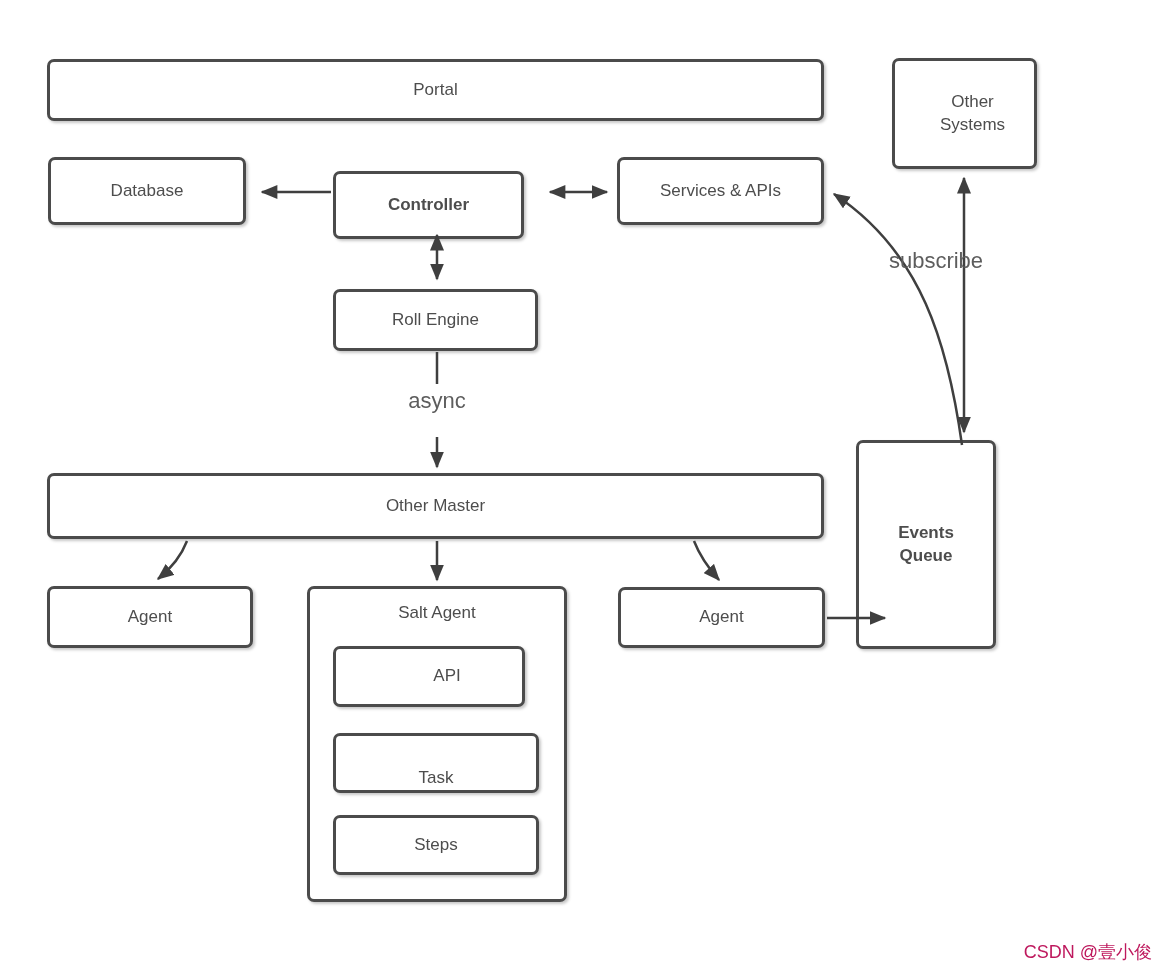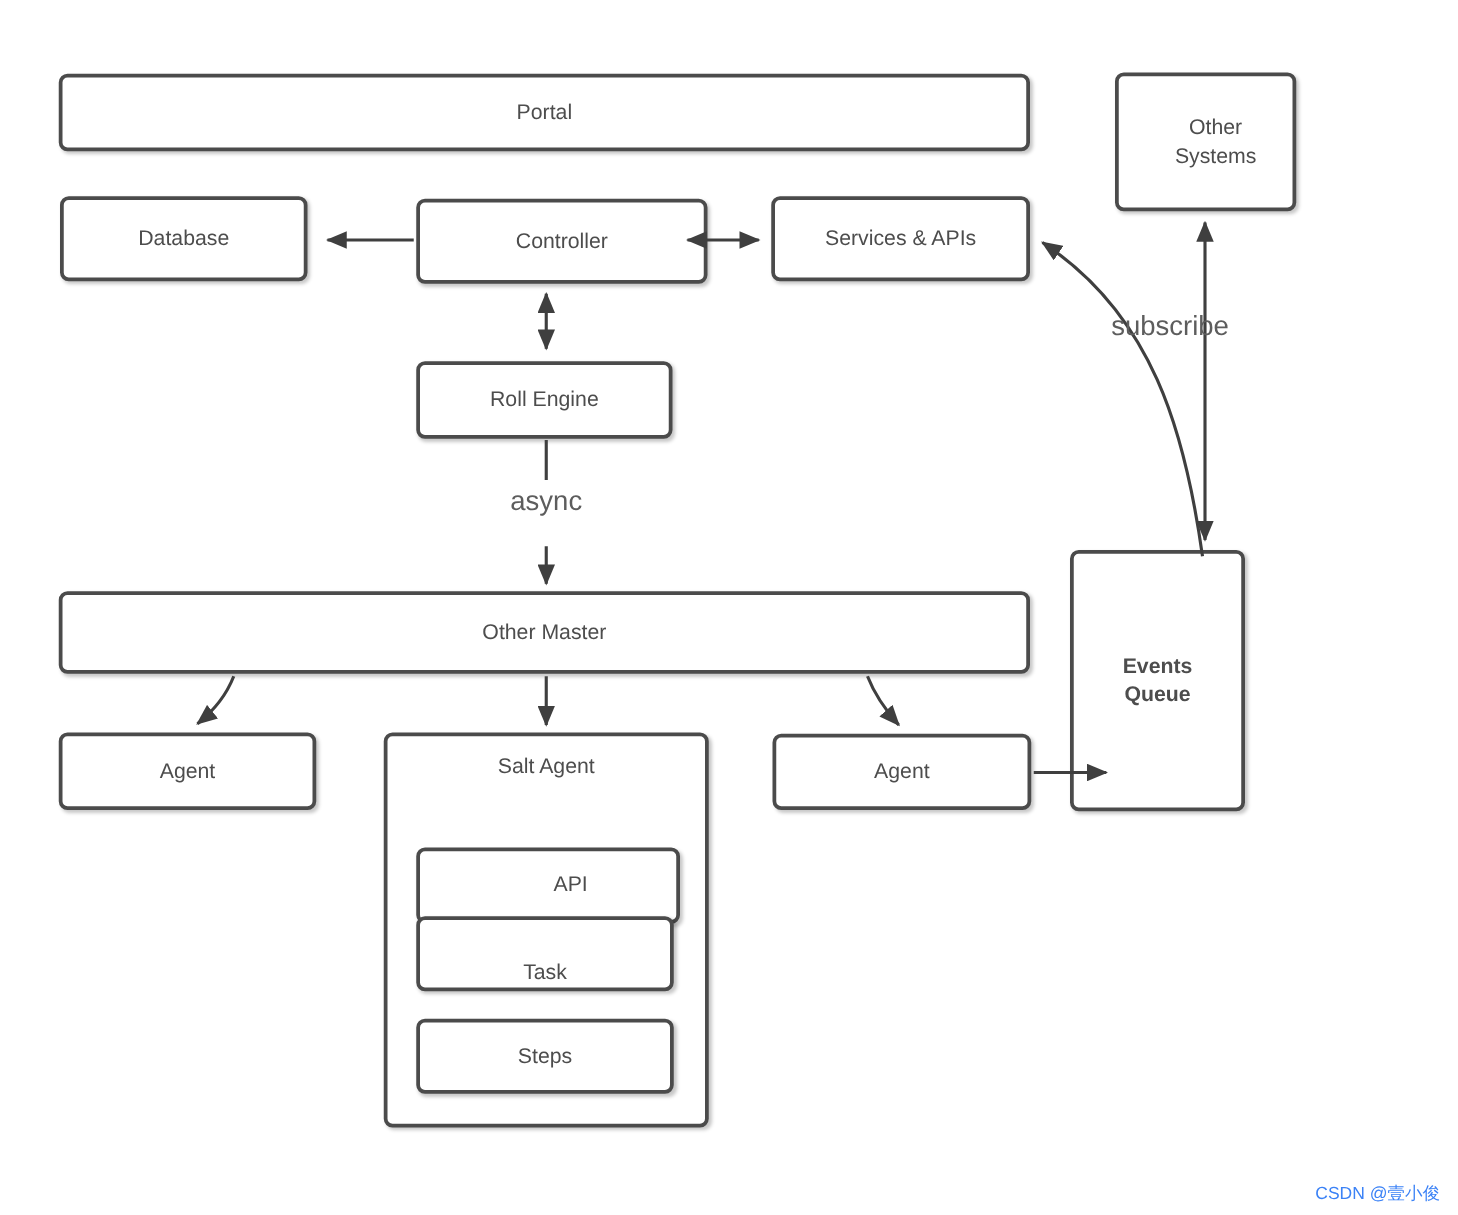--- a/index.html
+++ b/index.html
@@ -54,22 +54,22 @@
     white-space: nowrap;
   }
   .edge-label.bg {
     background: #ffffff;
     padding: 0 4px;
   }
   .watermark {
     position: absolute;
     right: 14px;
     bottom: 8px;
-    color: #3b82f6;
-    font-size: 14px;
+    color: #be185d;
+    font-size: 18px;
     z-index: 5;
     white-space: nowrap;
     text-align: center;
   }
 </style>
 </head>
 <body>
 
 <div class="canvas">
 
@@ -79,21 +79,21 @@
 
   <div class="node" style="left:892px; top:58px; width:145px; height:111px;padding-left:16px;">
     <span class="lbl">Other</span>
     <span class="lbl">Systems</span>
   </div>
 
   <div class="node" style="left:48px; top:157px; width:198px; height:68px;">
     <span class="lbl">Database</span>
   </div>
 
-  <div class="node" style="left:333px; top:159px; width:233px; height:68px;">
+  <div class="node" style="left:333px; top:171px; width:191px; height:68px;font-weight:bold;">
     <span class="lbl">Controller</span>
   </div>
 
   <div class="node" style="left:617px; top:157px; width:207px; height:68px;">
     <span class="lbl">Services &amp; APIs</span>
   </div>
 
   <div class="node" style="left:333px; top:289px; width:205px; height:62px;">
     <span class="lbl">Roll Engine</span>
   </div>
@@ -103,21 +103,21 @@
   </div>
 
   <div class="node" style="left:47px; top:586px; width:206px; height:62px;">
     <span class="lbl">Agent</span>
   </div>
 
   <div class="node container-node" style="left:307px; top:586px; width:260px; height:316px;">
     <span class="lbl">Salt Agent</span>
   </div>
 
-  <div class="node" style="left:333px; top:678px; width:211px; height:61px;padding-left:36px;">
+  <div class="node" style="left:333px; top:646px; width:192px; height:61px;padding-left:36px;">
     <span class="lbl">API</span>
   </div>
 
   <div class="node" style="left:333px; top:733px; width:206px; height:60px;justify-content:flex-end;">
     <span class="lbl">Task</span>
   </div>
 
   <div class="node" style="left:333px; top:815px; width:206px; height:60px;">
     <span class="lbl">Steps</span>
   </div>

